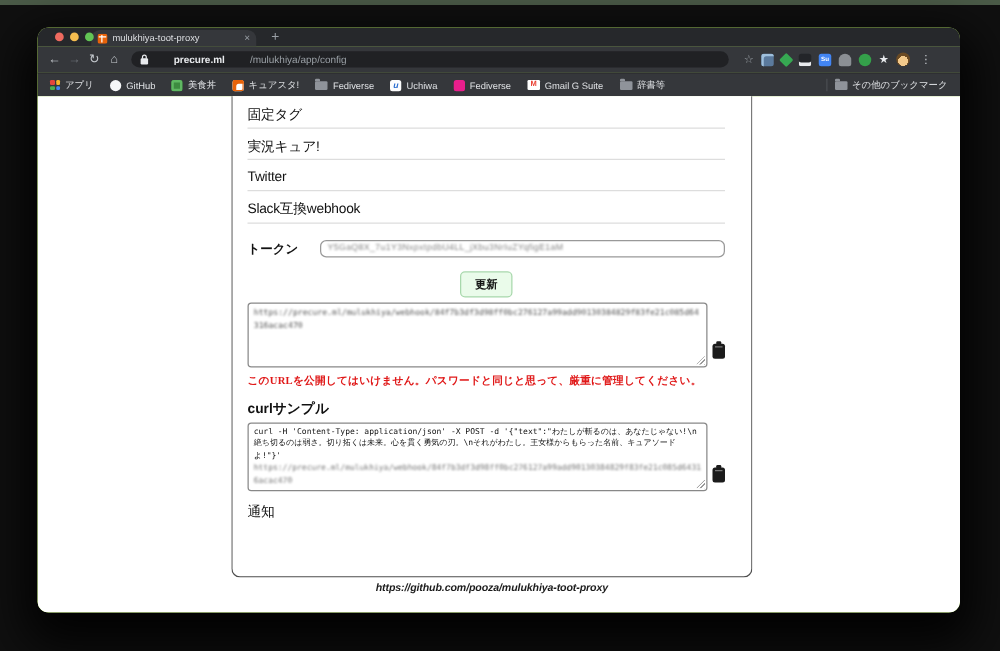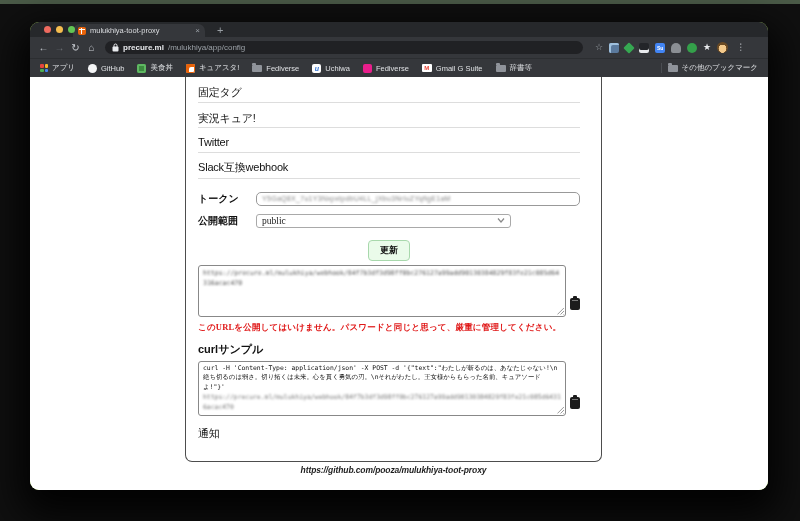--- a/index.html
+++ b/index.html
@@ -19,21 +19,21 @@
            background-image:linear-gradient(#fff 0 0),linear-gradient(#fff 0 0);
            background-size:6px 1px,1px 6px;background-position:1px 2px,3px 1px;background-repeat:no-repeat}
   .tab-title{font-size:7.5px;color:#dcdee1;white-space:nowrap;overflow:hidden;flex:1}
   .tab-close{color:#9aa0a6;font-size:8px;line-height:1;flex:none}
   .newtab{color:#9aa0a6;font-size:11px;margin:0 0 1px 12px;line-height:1}
   
   .toolbar{height:21px;background:#35373b;display:flex;align-items:center;padding:0 8px;gap:5px;flex:none}
   .navico{color:#c7cbd0;font-size:10px;width:11px;text-align:center;line-height:1}
   .navico.dim{color:#6e7277}
   .urlbar{width:478px;height:13px;background:#202124;border-radius:7px;display:flex;align-items:center;
-          padding:0 7px;gap:4px;margin-left:3px}
+          padding:0 7px;gap:20px;margin-left:3px}
   .lock{flex:none}
   .url-domain{font-size:8px;color:#e8eaed;font-weight:bold;white-space:nowrap}
   .url-path{font-size:8px;color:#9aa0a6;white-space:nowrap}
   .exticons{display:flex;align-items:center;gap:6px;margin-left:7px}
   .star-ico{color:#9aa0a6;font-size:9px;line-height:1}
   .ext{width:10px;height:10px;border-radius:2px;flex:none}
   .ext.photo{background:#5b7a9d;box-shadow:inset 2px 2px 0 #9fc0dd}
   .ext.diamond{width:8px;height:8px;background:#36a852;transform:rotate(45deg);border-radius:1px}
   .ext.dark{background:#232529;box-shadow:inset 0 -3px 0 #e8eaed}
   .ext.flag{background:#4285f4;color:#fff;font-size:5px;line-height:10px;text-align:center;font-weight:bold}
@@ -217,29 +217,20 @@
       <div class="sec-h" style="margin-top:8px">Slack互換webhook</div>
       <hr class="rule" style="margin-top:4px">
 
       <div class="form-row">
         <span class="f-label">トークン</span>
         <div class="input-box">
           <span class="blurred">Y5GaQ8X_7u1Y3NxpxtpdbU4LL_jXbu3NrIuZYqfigE1aM</span>
         </div>
       </div>
 
-      <div class="form-row second">
-        <span class="f-label">公開範囲</span>
-        <div class="select-box">
-          <span class="select-val">public</span>
-          <svg class="chev" width="8" height="5" viewBox="0 0 8 5">
-            <path d="M1 0.5 L4 4 L7 0.5" fill="none" stroke="#8a8a8a" stroke-width="1.2"></path>
-          </svg>
-        </div>
-      </div>
 
       <div class="btn-row">
         <span class="update-btn">更新</span>
       </div>
 
       <div class="ta-row">
         <div class="ta url-ta">
           <div class="ta-url-text">https://precure.ml/mulukhiya/webhook/84f7b3df3d98ff0bc276127a99add90130384829f83fe21c085d64316acac470</div>
           <span class="resize-handle"></span>
         </div>

